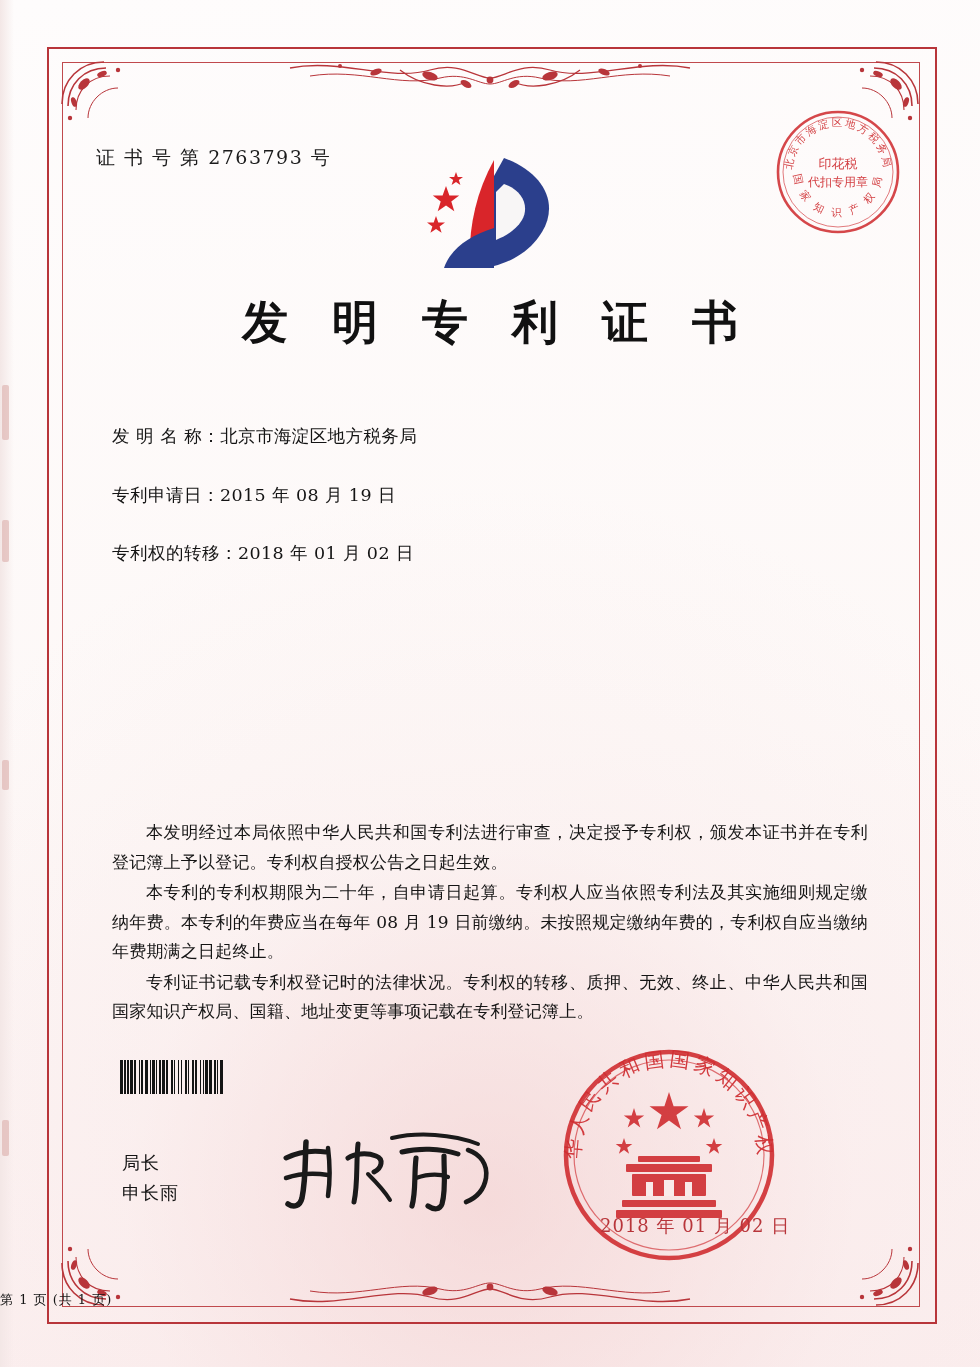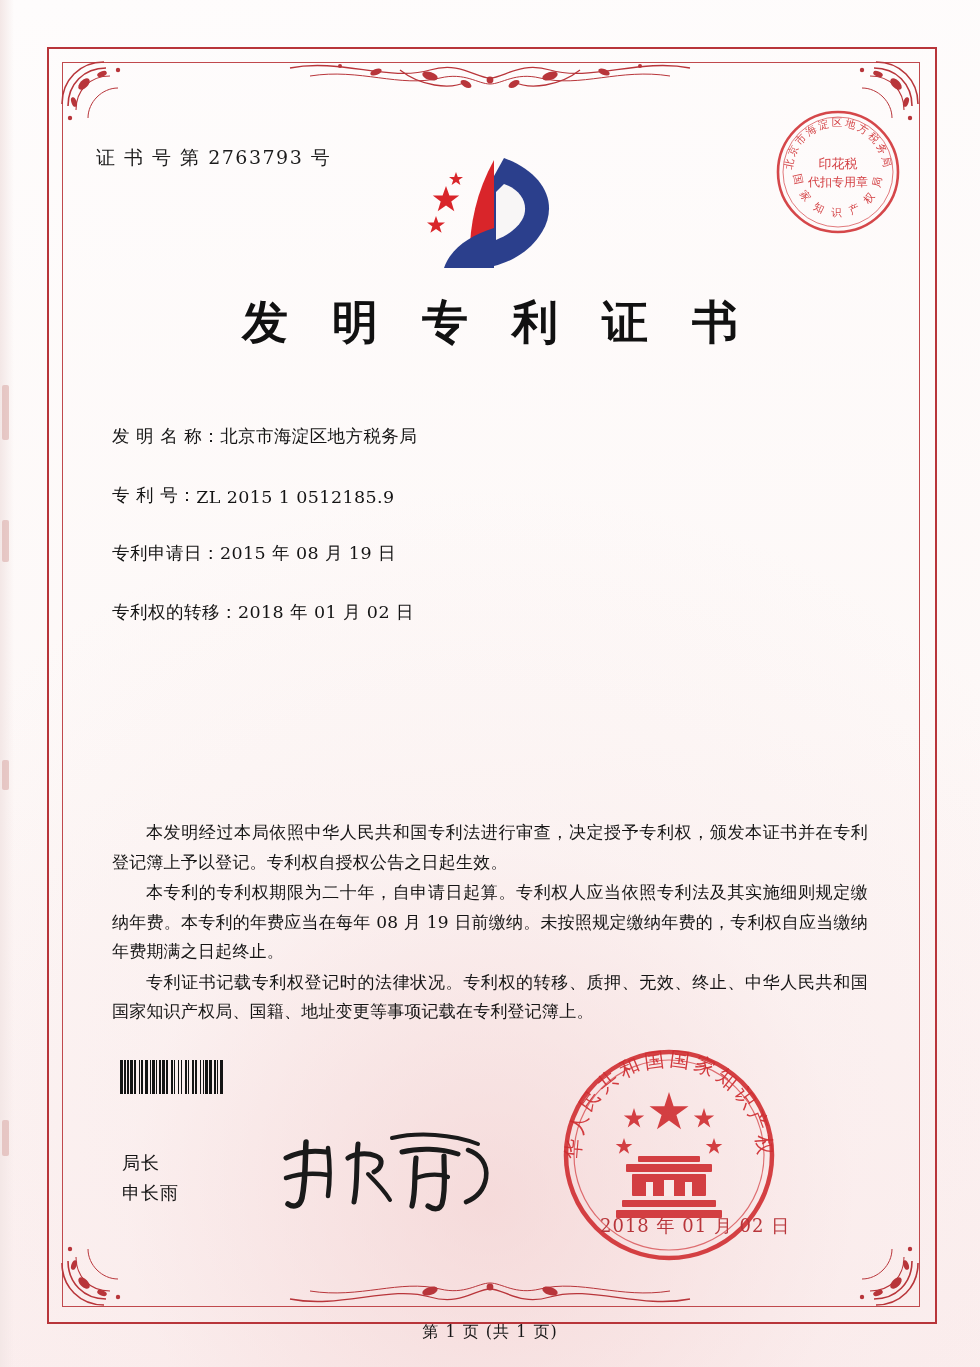--- a/index.html
+++ b/index.html
@@ -219,23 +219,22 @@
     font-size: 18px;
     color: #b8353a;
     letter-spacing: 1px;
     white-space: nowrap;
   }
 
   
   .footer {
     position: absolute;
     left: 0; right: 0;
-    bottom: 24px;
-    text-align: center;
-    font-size: 16px;
+    bottom: 58px;
+    font-size: 13px;
     color: #161616;
     letter-spacing: 1px;
   }
 </style>
 </head>
 <body>
 
 <div class="page">
 
   <div class="scan-edge"></div>
@@ -391,24 +390,20 @@
   </div>
 
   <div class="title">发 明 专 利 证 书</div>
 
   <div class="fields">
     <div class="field">
       <span class="lab">发 明 名 称：</span>
       <span class="val">北京市海淀区地方税务局</span>
     </div>
     <div class="field">
-      <span class="lab">专 利 号：</span>
-      <span class="val">ZL 2015 1 0512185.9</span>
-    </div>
-    <div class="field">
       <span class="lab">专利申请日：</span>
       <span class="val">2015 年 08 月 19 日</span>
     </div>
     <div class="field">
       <span class="lab">专利权的转移：</span>
       <span class="val">2018 年 01 月 02 日</span>
     </div>
   </div>
 
   <div class="body-text">

